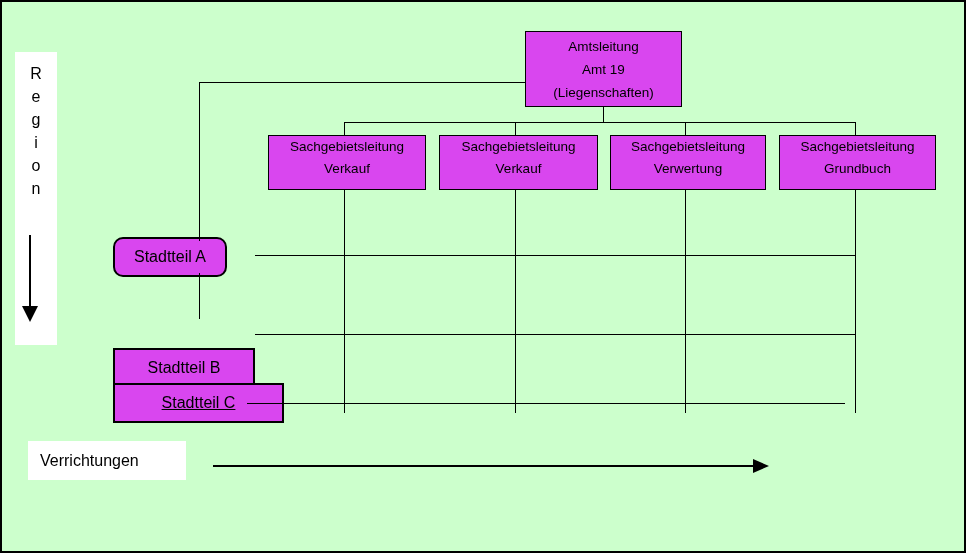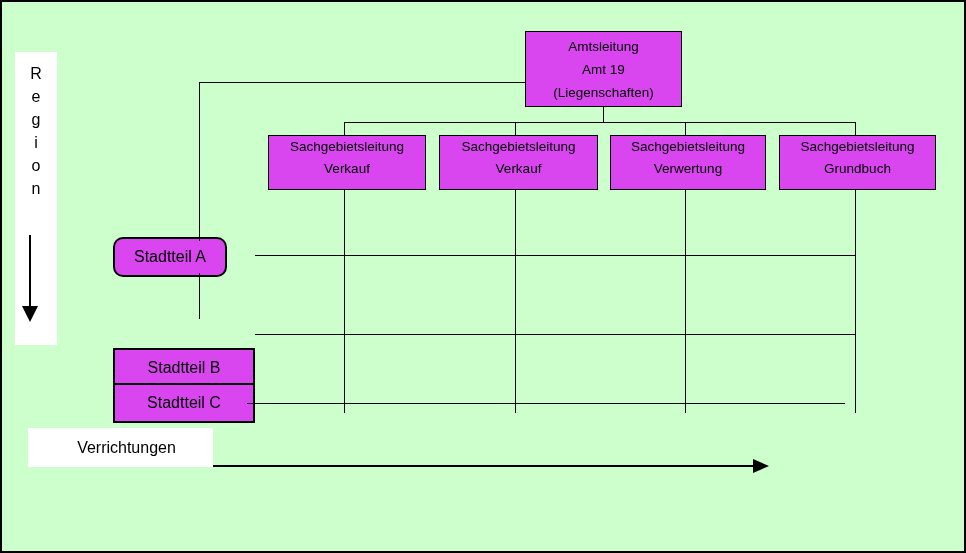--- a/index.html
+++ b/index.html
@@ -87,21 +87,21 @@
     <div class="vletters">
       <div>R</div>
       <div>e</div>
       <div>g</div>
       <div>i</div>
       <div>o</div>
       <div>n</div>
     </div>
   </div>
 
-  <div class="whitebox" style="left:28px;top:428px;width:185px;height:39px;text-align:center;">
+  <div class="whitebox" style="left:28px;top:441px;width:158px;height:39px;">
     <div class="vlabel">Verrichtungen</div>
   </div>
 
   <div class="box root" style="left:525px;top:31px;width:157px;height:76px;">
     <div>Amtsleitung</div>
     <div>Amt 19</div>
     <div>(Liegenschaften)</div>
   </div>
 
   <div class="box dept" style="left:268px;top:135px;width:158px;height:55px;">
@@ -120,21 +120,21 @@
     <div>Sachgebietsleitung</div>
     <div>Grundbuch</div>
   </div>
 
   <div class="box district" style="left:113px;top:237px;width:114px;height:40px;border-radius:10px;">
     <div>Stadtteil A</div>
   </div>
   <div class="box district" style="left:113px;top:325px;width:142px;height:40px;margin-top:23px;">
     <div>Stadtteil B</div>
   </div>
-  <div class="box district" style="left:113px;top:383px;width:142px;height:40px;">
+  <div class="box district" style="left:113px;top:383px;width:171px;height:40px;text-decoration:underline;">
     <div>Stadtteil C</div>
   </div>
 
   <div class="line" style="left:199px;top:82px;width:326px;height:1px;"></div>
   <div class="line" style="left:199px;top:82px;width:1px;height:159px;"></div>
   <div class="line" style="left:199px;top:273px;width:1px;height:46px;"></div>
 
   <div class="line" style="left:603px;top:107px;width:1px;height:15px;"></div>
   <div class="line" style="left:344px;top:122px;width:512px;height:1px;"></div>
   <div class="line" style="left:344px;top:122px;width:1px;height:13px;"></div>

